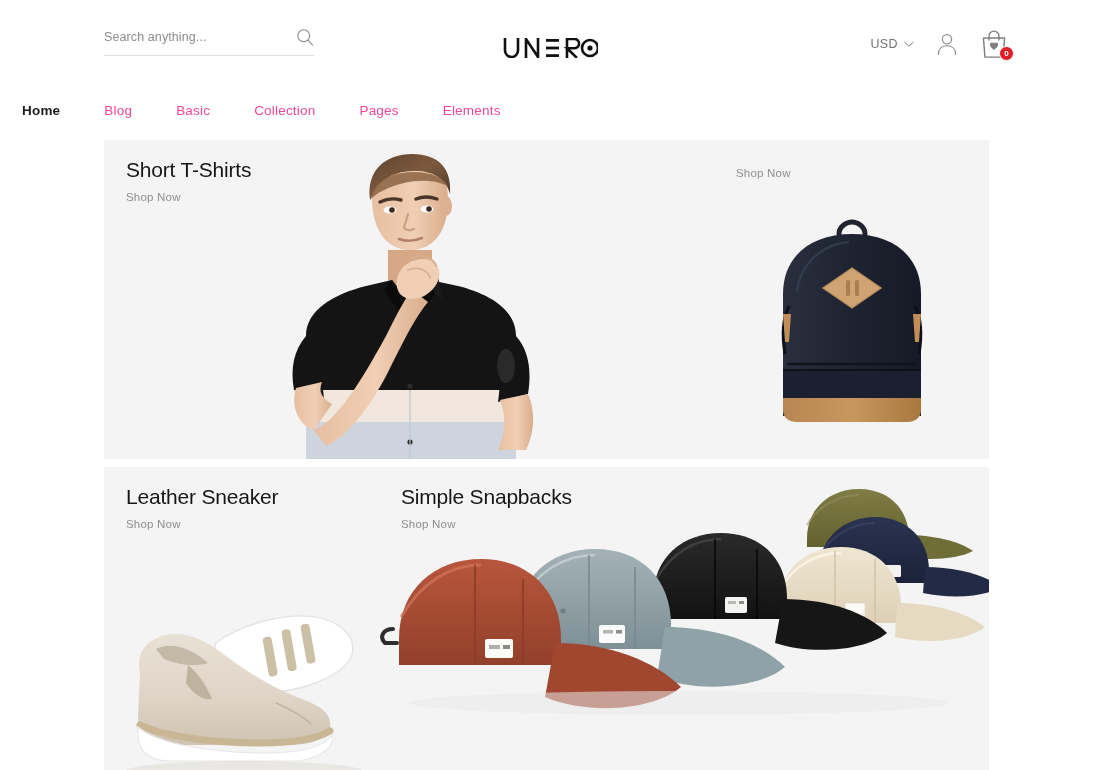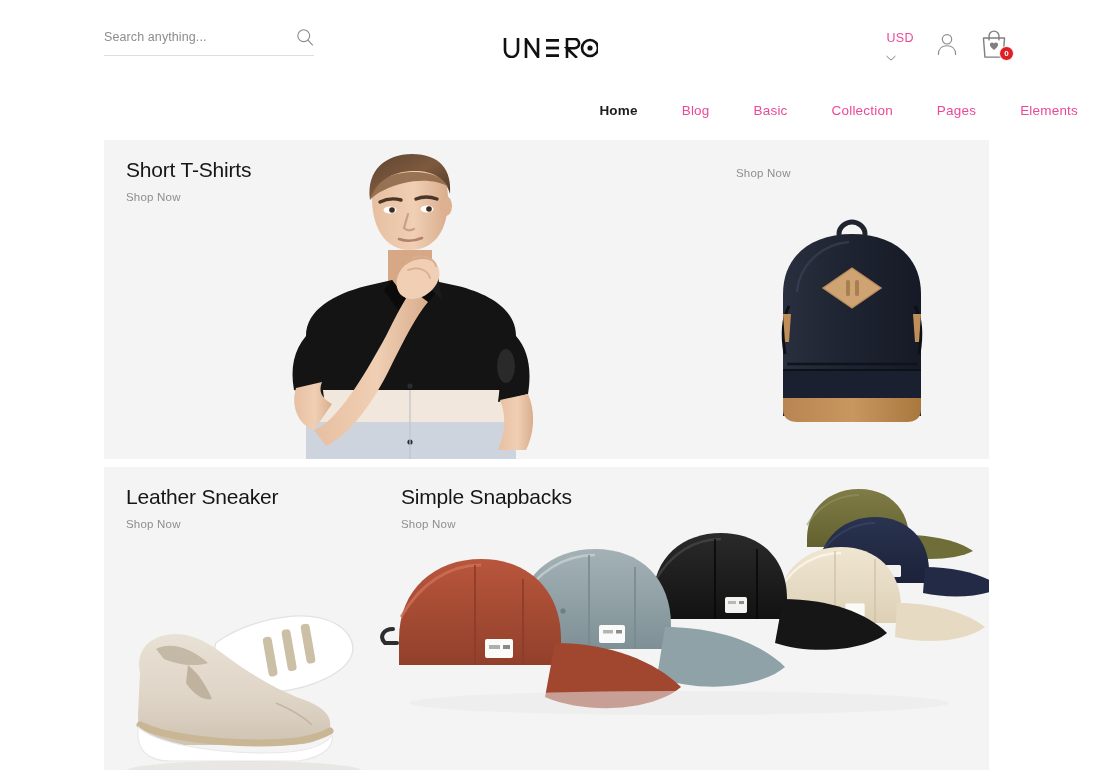--- a/index.html
+++ b/index.html
@@ -40,41 +40,40 @@
   }
   .logo-svg { display:block; }
 
   
   .head-right {
     position:absolute; right:92px; top:30px;
     display:flex; align-items:center; gap:22px;
   }
   .currency {
     display:flex; align-items:flex-start; gap:6px;
-    font-size:12.5px; color:#ec4899; letter-spacing:.4px;
+    font-size:12.5px; color:#737373; letter-spacing:.4px;
     cursor:pointer;
-    flex-direction:column;
   }
   .chev { width:10px; height:7px; }
   .user-icon { width:22px; height:24px; cursor:pointer; }
   .cart-wrap { position:relative; width:28px; height:28px; cursor:pointer; }
   .cart-icon { width:25px; height:26px; }
   .cart-badge {
     position:absolute; right:-6px; bottom:-3px;
     width:15px; height:15px; border-radius:50%;
     background:#dd1f26; color:#ffffff;
     font-size:8px; font-weight:bold;
     display:flex; align-items:center; justify-content:center;
     border:1.5px solid #ffffff;
   }
 
   
   .nav {
     width:1100px; height:48px;
-    display:flex; justify-content:flex-end; align-items:center;
+    display:flex; justify-content:flex-start; align-items:center;
     gap:0;
   }
   .nav-item {
     font-size:13.5px; color:#ec4899; letter-spacing:.2px;
     padding:0 22px; cursor:pointer; white-space:nowrap;
   }
   .nav-item.active { color:#1c1c1c; font-weight:bold; }
 
   
   .grid {

